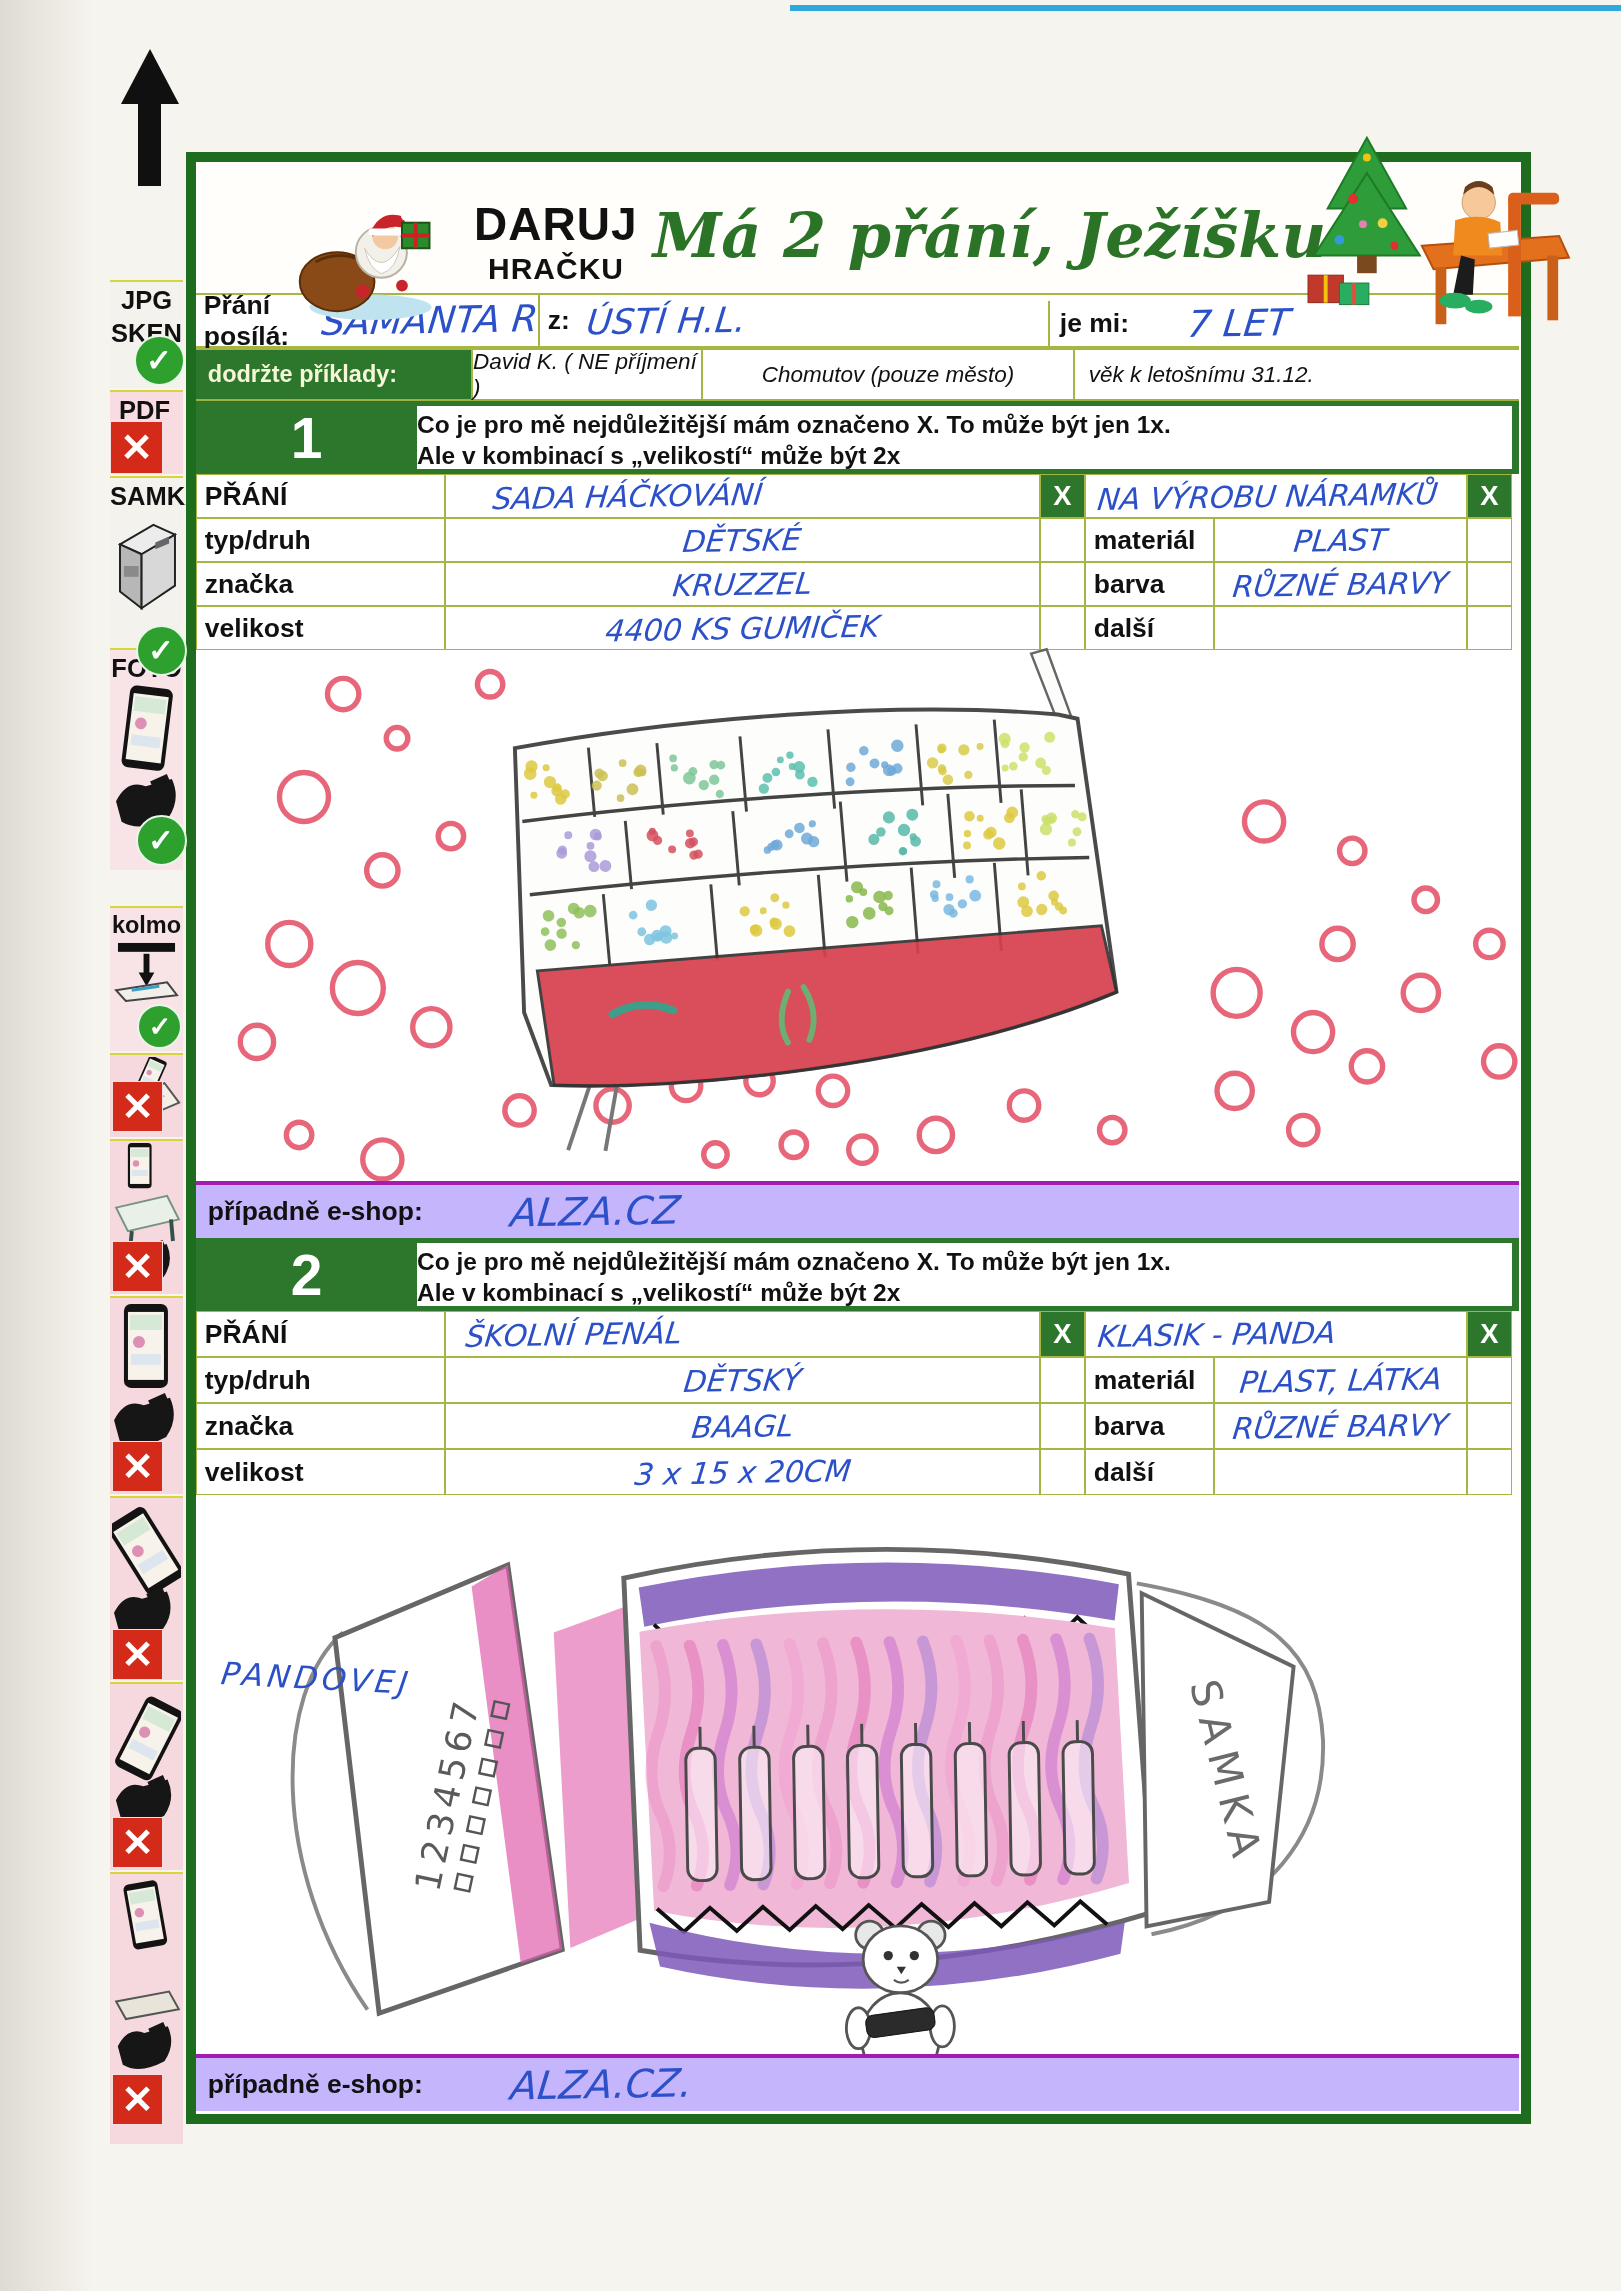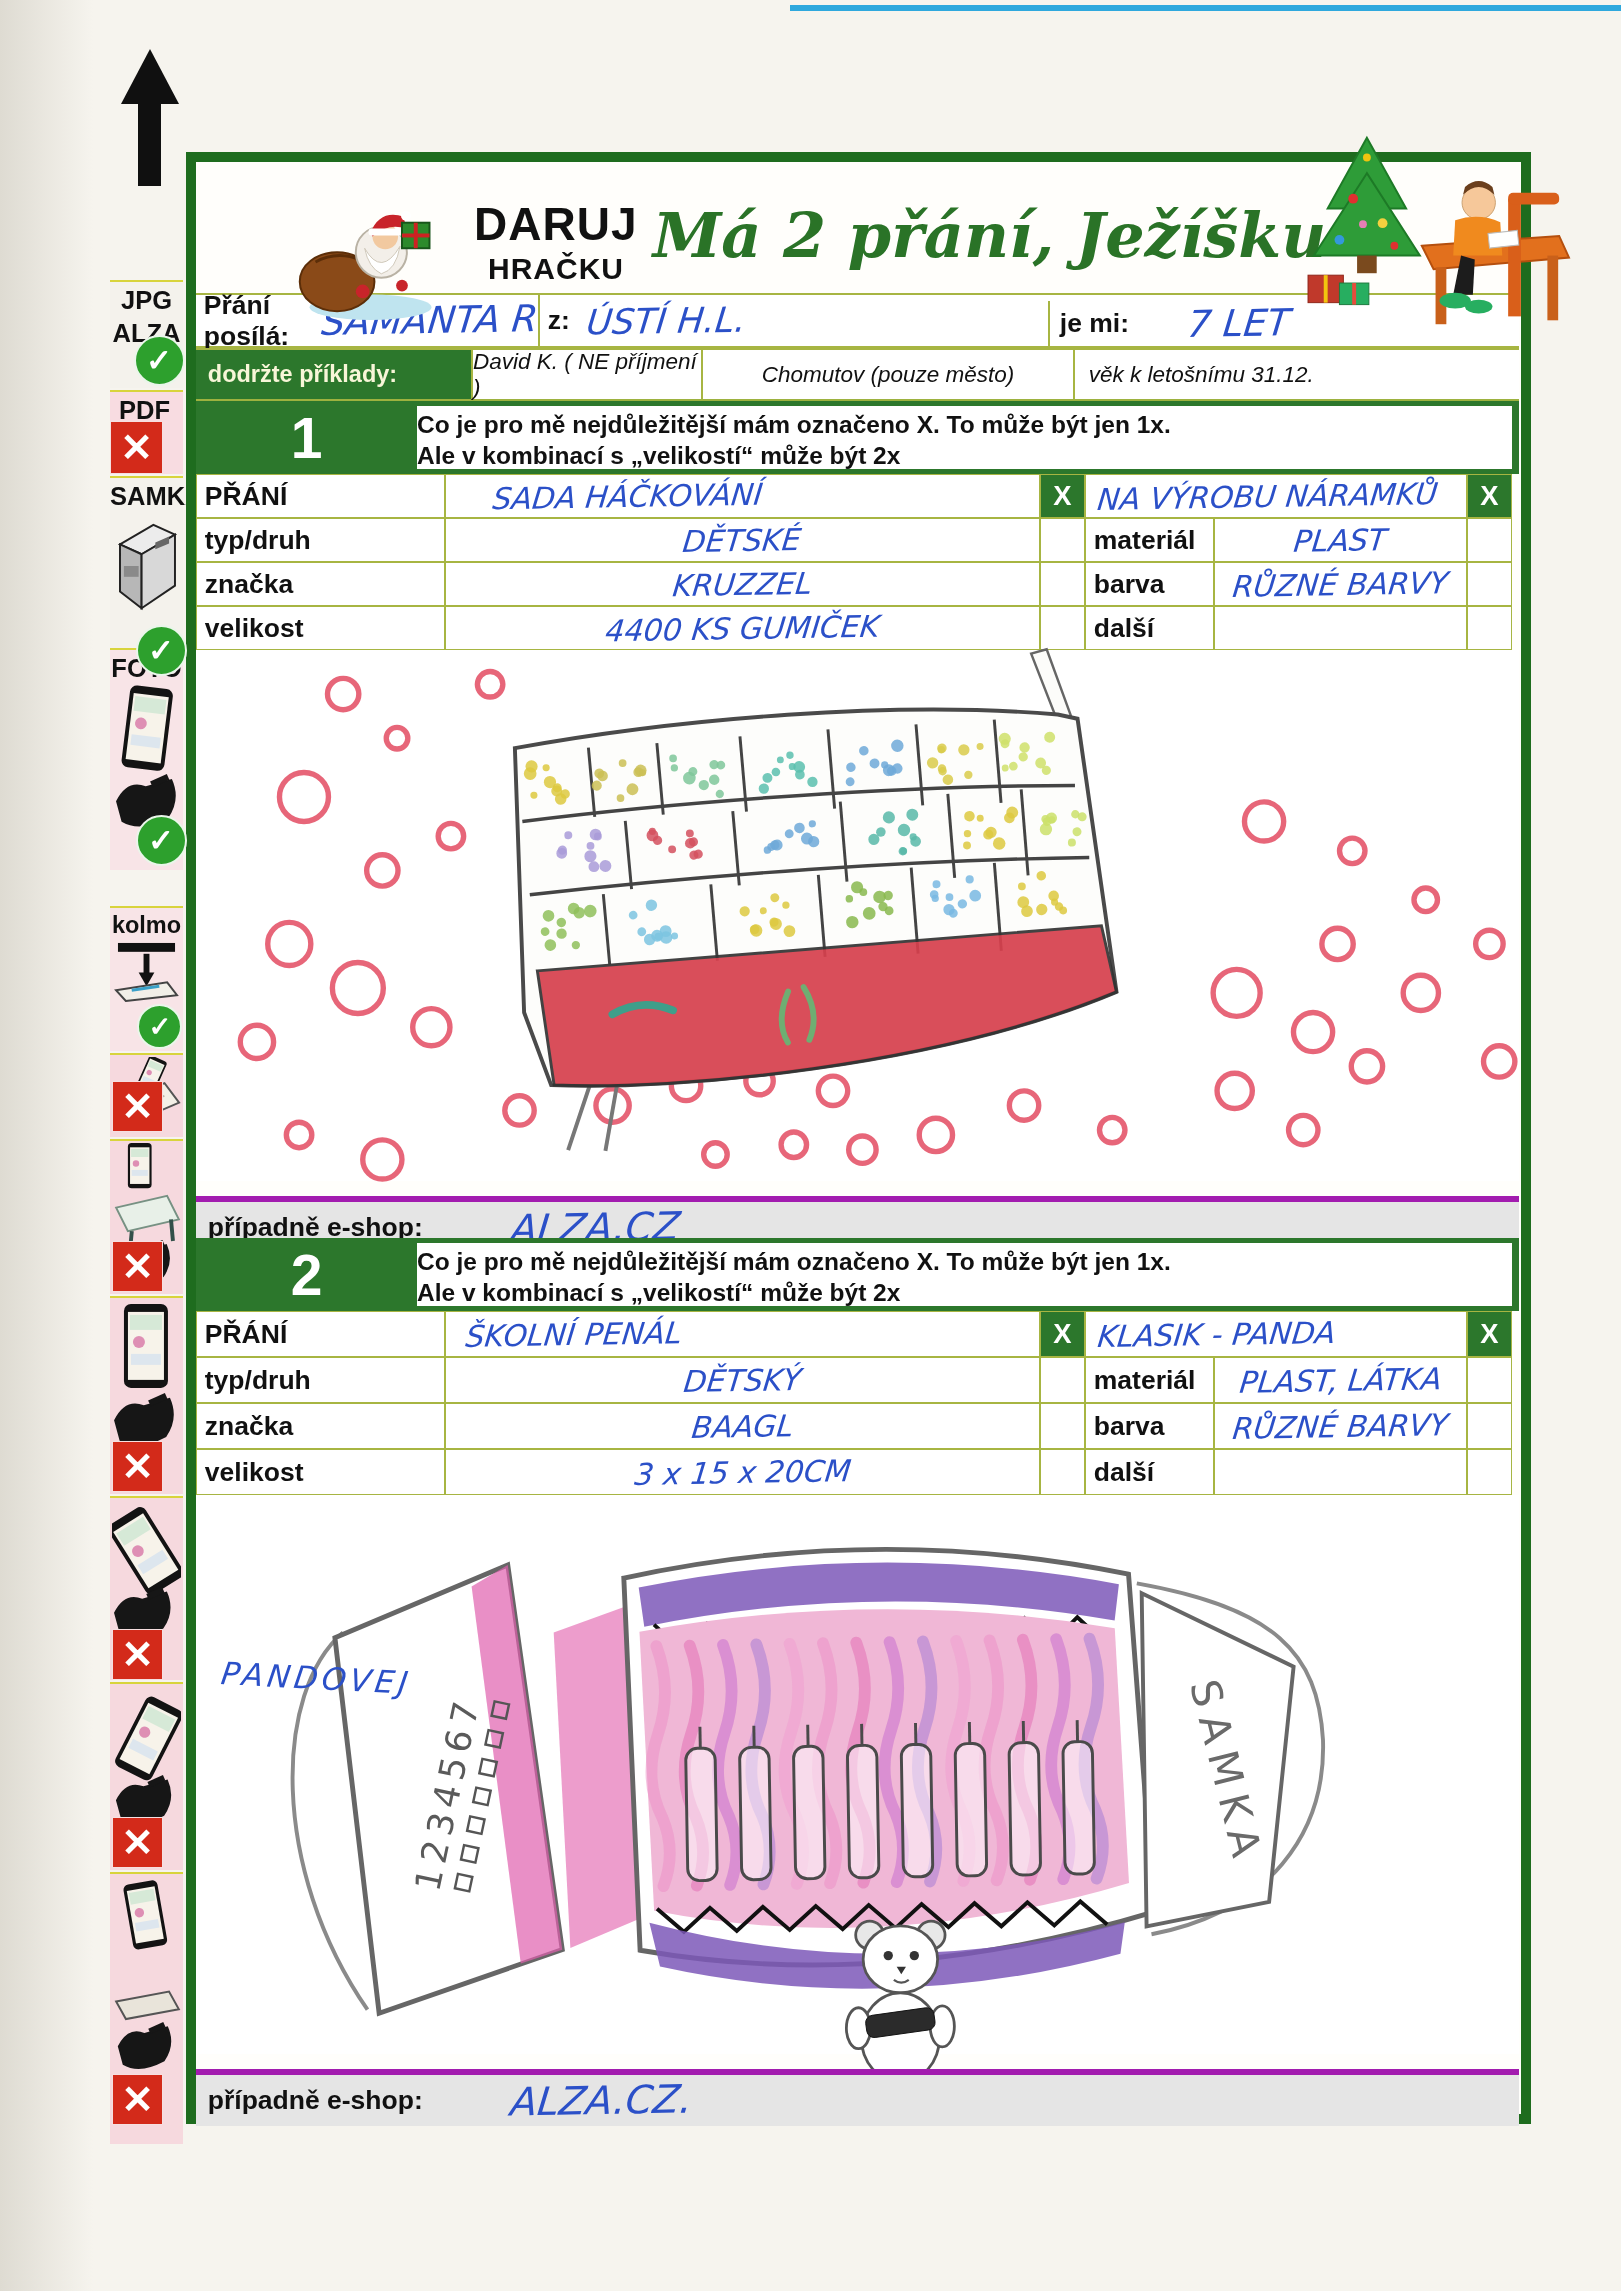--- a/index.html
+++ b/index.html
@@ -61,21 +61,21 @@
   .gl{font-weight:bold;font-size:26.5px;padding-left:7.8px;background:#fff;}
   .gv{background:#fff;}
   .gv .hw{font-size:30px;}
   .gx{justify-content:center;background:#fff;}
   .gx.on{background:#2c772c;color:#fff;font-weight:bold;font-size:27.4px;}
   .span2{grid-column:span 2;}
   .cen{justify-content:center;}
 
   .drawarea{position:absolute;left:0;width:1323px;background:#fff;overflow:visible;}
   .eshop{position:absolute;left:0;width:1323px;display:flex;align-items:center;
-        border-top:6px solid #a21caf;background:#e5e5e5;box-sizing:border-box;margin-top:15px;}
+        border-top:4px solid #a21caf;background:#c4b5fd;box-sizing:border-box;}
   .eshop .lbl{font-size:26.5px;padding-left:11.8px;}
   .eshop .hw{font-size:39px;margin-left:88px;}
 
   .pandovej{position:absolute;left:24.5px;top:165px;font-size:31px;letter-spacing:3.9px;
         transform:skewX(-5deg) rotate(3deg);}
   .treekid{position:absolute;left:1306px;top:130px;z-index:6;}
 </style>
 </head>
 <body>
 
@@ -104,21 +104,21 @@
   <div class="edge-shade"></div>
   <div class="topline"></div>
 
   <div class="up-arrow">
     <div class="head"></div>
       <div class="stem"></div>
   </div>
 
   <div class="sp light" style="top:235px;height:108px;">
     <div class="sp-label">JPG</div>
-    <div class="sp-label">ALZA</div>
+    <div class="sp-label">SKEN</div>
     <div class="ok" style="left:23.5px;top:53px;">✓</div>
   </div>
 
   <div class="sp pink" style="top:345px;height:84px;">
     <div class="sp-label" style="text-align:center;padding-right:3.9px;">PDF</div>
     <div class="bad" style="left:0px;top:29px;">✕</div>
   </div>
 
   <div class="sp light" style="top:431px;height:204px;">
     <div class="sp-label">SAMKA</div>

